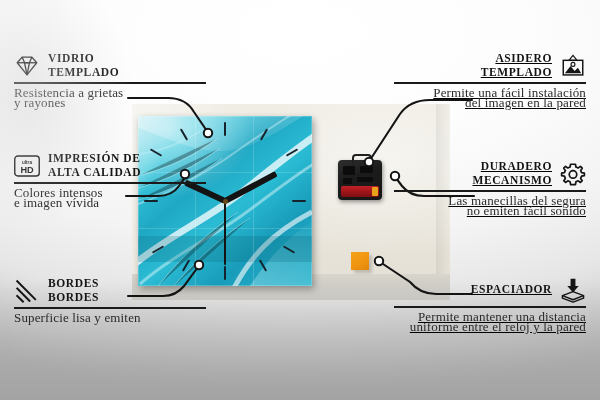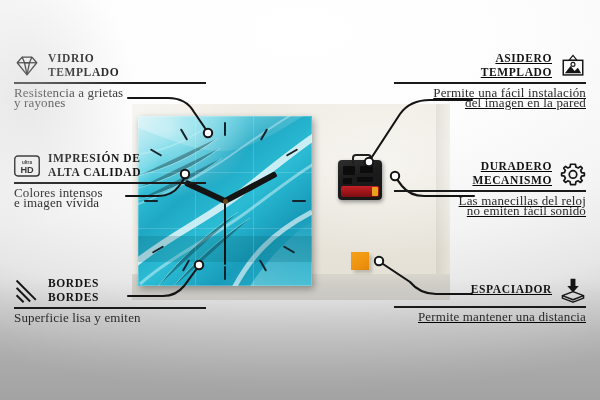--- a/index.html
+++ b/index.html
@@ -283,32 +283,33 @@
           <path d="M16,4 L19,4 L19.6,7.4 L22.4,8.6 L25.2,6.6 L27.4,8.8 L25.4,11.6 L26.6,14.4 L30,15 L30,18 L26.6,18.6 L25.4,21.4 L27.4,24.2 L25.2,26.4 L22.4,24.4 L19.6,25.6 L19,29 L16,29 L13,29 L12.4,25.6 L9.6,24.4 L6.8,26.4 L4.6,24.2 L6.6,21.4 L5.4,18.6 L2,18 L2,15 L5.4,14.4 L6.6,11.6 L4.6,8.8 L6.8,6.6 L9.6,8.6 L12.4,7.4 L13,4 Z"></path>
           <circle cx="16" cy="16.5" r="4.6"></circle>
         </g>
       </svg>
       <div>
         <div class="co-title">DURADERO</div>
         <div class="co-title">MECANISMO</div>
       </div>
     </div>
     <div class="co-rule"></div>
-    <div class="co-desc">Las manecillas del reloj</div>
+    <div class="co-desc">Las manecillas del segura</div>
     <div class="co-desc">no emiten fácil sonido</div>
   </div>
 
   <div class="callout right" style="left:394px;top:277px;">
     <div class="co-head">
       <svg class="ico" viewBox="0 0 32 32">
         <path d="M13,2 L19,2 L19,11 L23,11 L16,19 L9,11 L13,11 Z" fill="#141414"></path>
         <path d="M16,18 L29,23 L16,28 L3,23 Z" fill="none" stroke="#141414" stroke-width="1.8" stroke-linejoin="round"></path>
         <path d="M3,23 L3,26 L16,31 L29,26 L29,23" fill="none" stroke="#141414" stroke-width="1.8" stroke-linejoin="round"></path>
       </svg>
       <div>
         <div class="co-title">ESPACIADOR</div>
       </div>
     </div>
     <div class="co-rule"></div>
     <div class="co-desc">Permite mantener una distancia</div>
+    <div class="co-desc">uniforme entre el reloj y la pared</div>
   </div>
 
 </div>
 
 </body></html>

